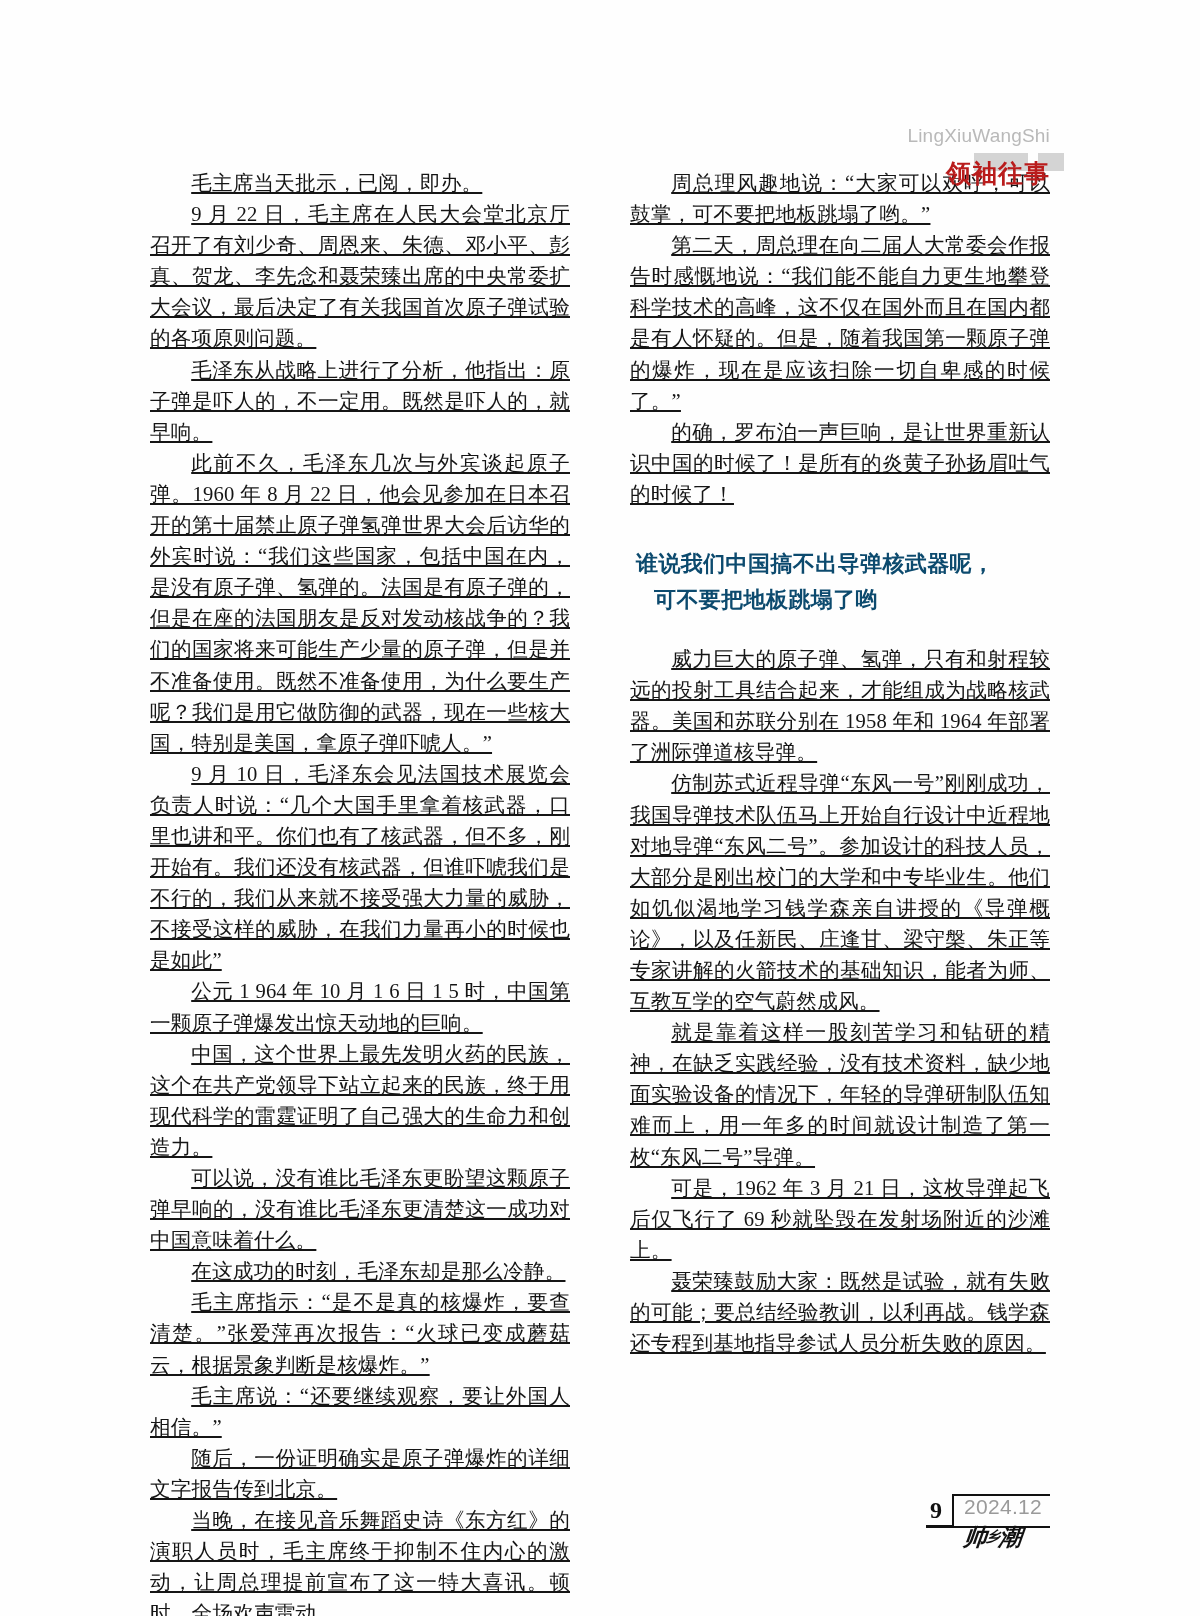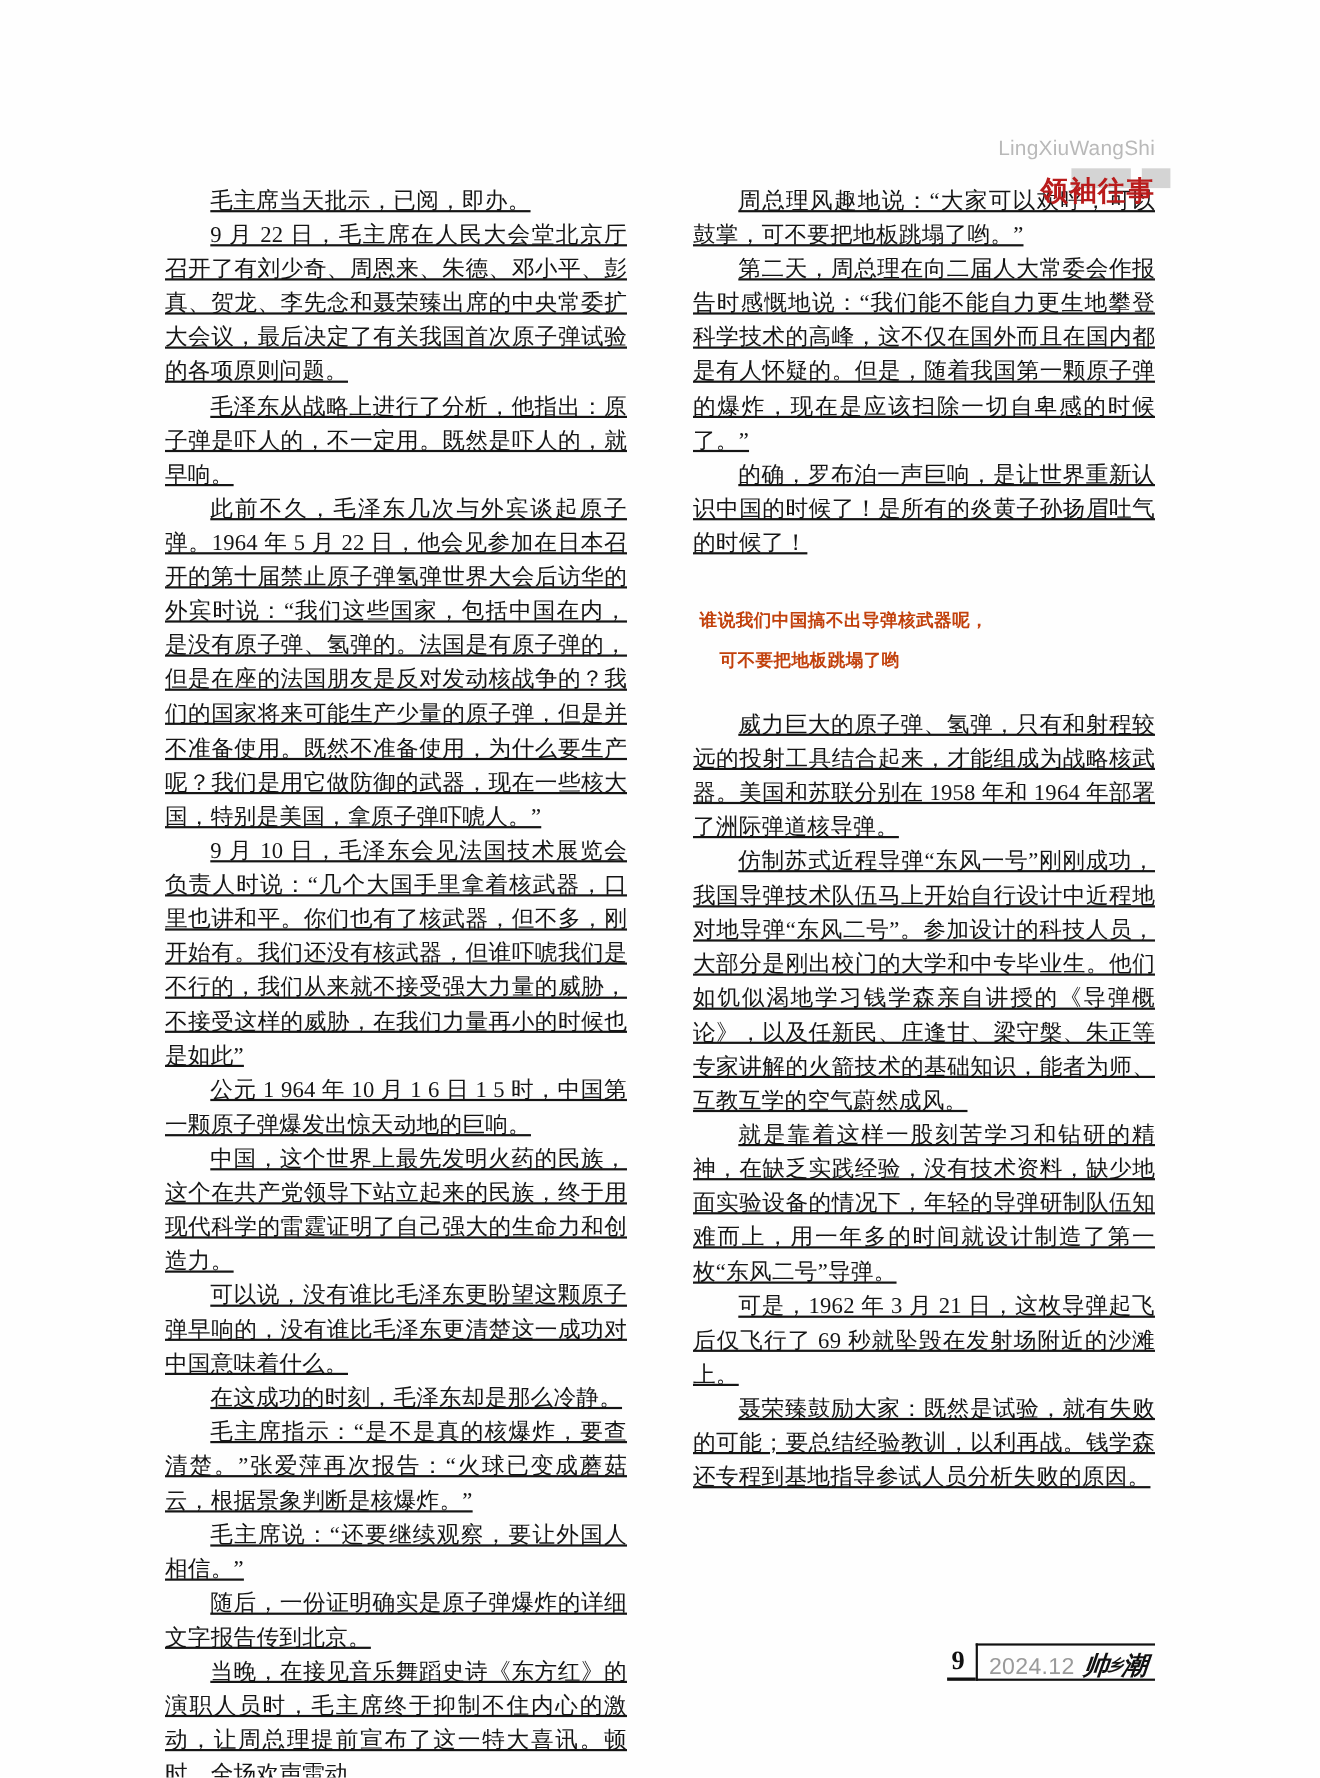--- a/index.html
+++ b/index.html
@@ -96,23 +96,23 @@
     letter-spacing: 0.2px;
     color: #151515;
     text-decoration: underline;
   }
   p.body + p.body { margin-top: 0; }
 
   h2.section-title {
     margin: 36px 0 26px 0;
     font-family: "DejaVu Sans", sans-serif;
     font-weight: bold;
-    font-size: 16px;
+    font-size: 22px;
     line-height: 36px;
-    color: #c2410c;
+    color: #0c4a6e;
     text-indent: 0;
     letter-spacing: 0.4px;
     padding-left: 6px;
   }
   h2.section-title .l2 { display: block; padding-left: 18px; }
 
   
   .footer {
     position: absolute;
     bottom: 88px;
@@ -129,23 +129,24 @@
     padding: 0 10px 0 4px;
     display: flex;
     align-items: center;
     border-bottom: 3px solid #111;
     line-height: 1;
   }
   .folio-box {
     border: 2px solid #111;
     border-right: none;
     display: flex;
-    align-items: flex-end;
+    align-items: flex-start;
     padding: 0 8px 0 10px;
     gap: 8px;
+    flex-direction: column;
   }
   .issue-date {
     font-family: "Liberation Sans", sans-serif;
     font-size: 21px;
     color: #9a9a9a;
     letter-spacing: 0.3px;
     line-height: 1;
   }
   .mast-logo {
     font-family: "DejaVu Serif", serif;
@@ -176,21 +177,21 @@
       <span class="t">领袖往事</span>
     </div>
   </div>
 
   <div class="columns">
 
     <div class="col">
       <p class="body">毛主席当天批示，已阅，即办。</p>
       <p class="body">9 月 22 日，毛主席在人民大会堂北京厅召开了有刘少奇、周恩来、朱德、邓小平、彭真、贺龙、李先念和聂荣臻出席的中央常委扩大会议，最后决定了有关我国首次原子弹试验的各项原则问题。</p>
       <p class="body">毛泽东从战略上进行了分析，他指出：原子弹是吓人的，不一定用。既然是吓人的，就早响。</p>
-      <p class="body">此前不久，毛泽东几次与外宾谈起原子弹。1964 年 5 月 22 日，他会见参加在日本召开的第十届禁止原子弹氢弹世界大会后访华的外宾时说：“我们这些国家，包括中国在内，是没有原子弹、氢弹的。法国是有原子弹的，但是在座的法国朋友是反对发动核战争的？我们的国家将来可能生产少量的原子弹，但是并不准备使用。既然不准备使用，为什么要生产呢？我们是用它做防御的武器，现在一些核大国，特别是美国，拿原子弹吓唬人。”</p>
+      <p class="body">此前不久，毛泽东几次与外宾谈起原子弹。1960 年 8 月 22 日，他会见参加在日本召开的第十届禁止原子弹氢弹世界大会后访华的外宾时说：“我们这些国家，包括中国在内，是没有原子弹、氢弹的。法国是有原子弹的，但是在座的法国朋友是反对发动核战争的？我们的国家将来可能生产少量的原子弹，但是并不准备使用。既然不准备使用，为什么要生产呢？我们是用它做防御的武器，现在一些核大国，特别是美国，拿原子弹吓唬人。”</p>
       <p class="body">9 月 10 日，毛泽东会见法国技术展览会负责人时说：“几个大国手里拿着核武器，口里也讲和平。你们也有了核武器，但不多，刚开始有。我们还没有核武器，但谁吓唬我们是不行的，我们从来就不接受强大力量的威胁，不接受这样的威胁，在我们力量再小的时候也是如此”</p>
       <p class="body">公元 1 964 年 10 月 1 6 日 1 5 时，中国第一颗原子弹爆发出惊天动地的巨响。</p>
       <p class="body">中国，这个世界上最先发明火药的民族，这个在共产党领导下站立起来的民族，终于用现代科学的雷霆证明了自己强大的生命力和创造力。</p>
       <p class="body">可以说，没有谁比毛泽东更盼望这颗原子弹早响的，没有谁比毛泽东更清楚这一成功对中国意味着什么。</p>
       <p class="body">在这成功的时刻，毛泽东却是那么冷静。</p>
       <p class="body">毛主席指示：“是不是真的核爆炸，要查清楚。”张爱萍再次报告：“火球已变成蘑菇云，根据景象判断是核爆炸。”</p>
       <p class="body">毛主席说：“还要继续观察，要让外国人相信。”</p>
       <p class="body">随后，一份证明确实是原子弹爆炸的详细文字报告传到北京。</p>
       <p class="body">当晚，在接见音乐舞蹈史诗《东方红》的演职人员时，毛主席终于抑制不住内心的激动，让周总理提前宣布了这一特大喜讯。顿时，全场欢声雷动。</p>
     </div>

